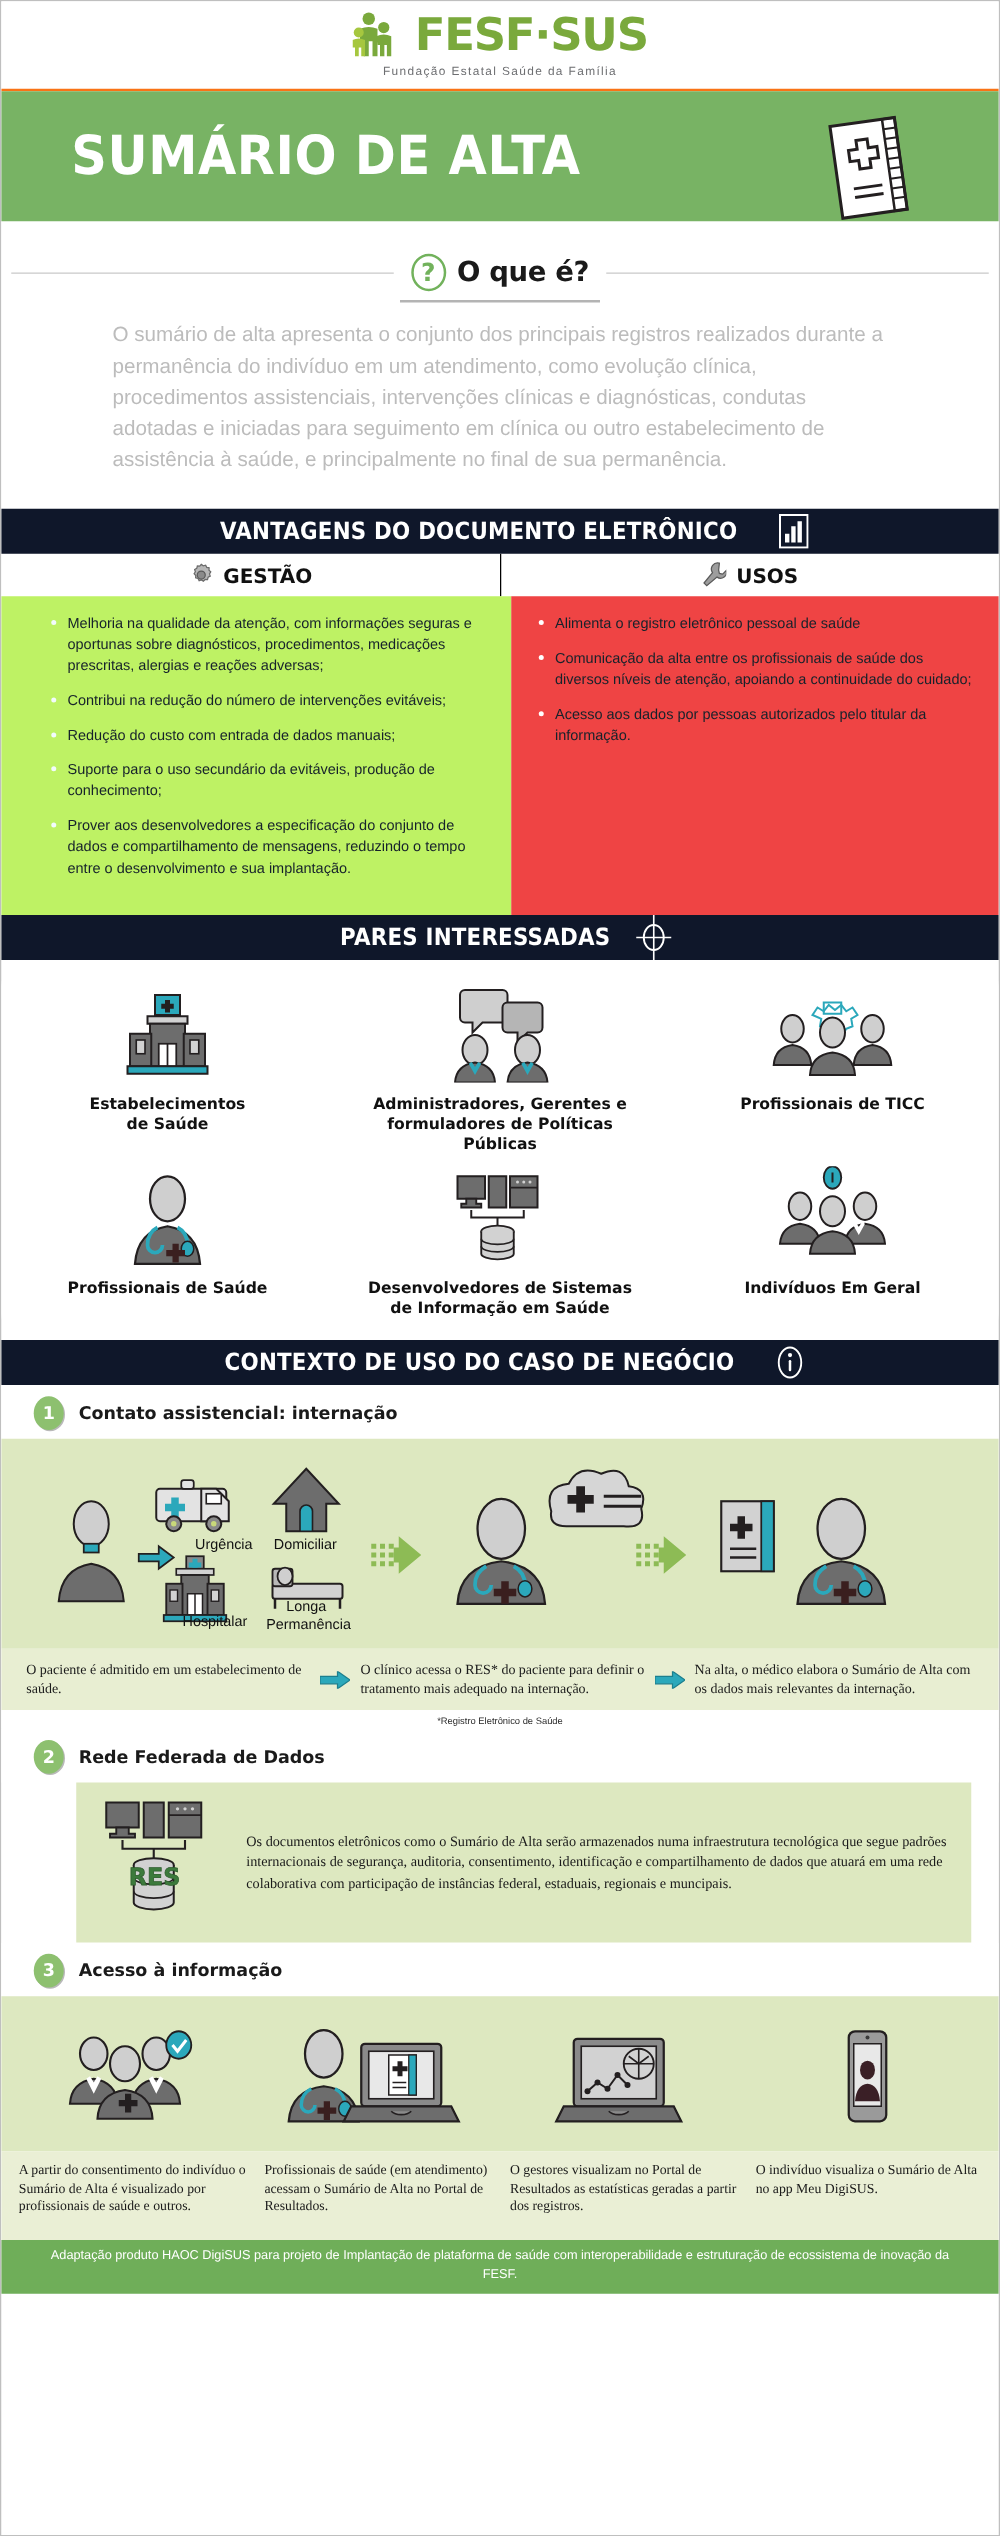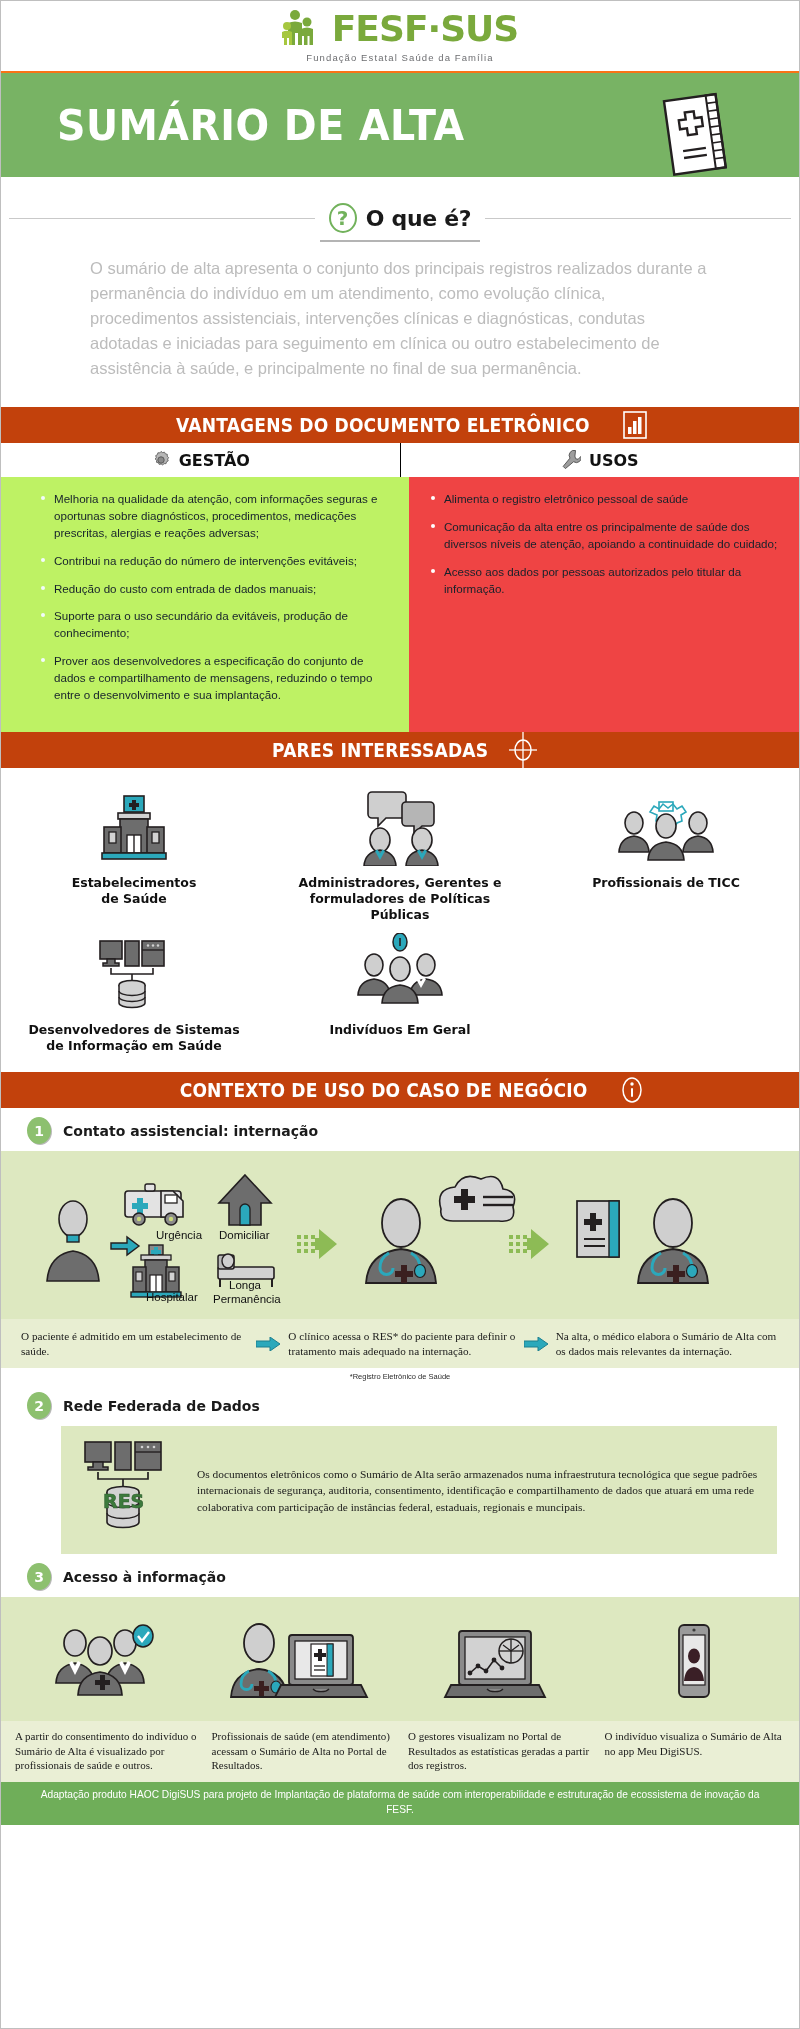--- a/index.html
+++ b/index.html
@@ -120,21 +120,21 @@
     width: 620px;
     text-align: left;
     color: #bcbcbc;
     font-size: 16.5px;
     line-height: 1.52;
     font-family: "Liberation Sans", sans-serif;
   }
 
   
   .bar {
-    background: #c2410c;
+    background: #0f172a;
     height: 36px;
     display: flex;
     align-items: center;
     justify-content: center;
     gap: 10px;
     position: relative;
   }
   .bar-title {
     color: #fff;
     font-size: 19px;
@@ -283,21 +283,21 @@
     display: grid;
     grid-template-columns: repeat(4, 1fr);
     align-items: end;
     padding: 14px 10px 10px 10px;
   }
   .s3-cell { display: flex; justify-content: center; align-items: flex-end; }
   .s3-caps {
     background: #eaefd5;
     display: grid;
     grid-template-columns: repeat(4, 1fr);
-    padding: 8px 8px 10px 14px;
+    padding: 8px 8px 20px 14px;
     gap: 10px;
   }
   .s3-cap {
     font-size: 11px;
     line-height: 1.3;
     color: #1a1a1a;
     font-family: "Liberation Serif", serif;
   }
 
   .footer-bar {
@@ -401,21 +401,21 @@
         <li>Melhoria na qualidade da atenção, com informações seguras e oportunas sobre diagnósticos, procedimentos, medicações prescritas, alergias e reações adversas;</li>
         <li>Contribui na redução do número de intervenções evitáveis;</li>
         <li>Redução do custo com entrada de dados manuais;</li>
         <li>Suporte para o uso secundário da evitáveis, produção de conhecimento;</li>
         <li>Prover aos desenvolvedores a especificação do conjunto de dados e compartilhamento de mensagens, reduzindo o tempo entre o desenvolvimento e sua implantação.</li>
       </ul>
     </div>
     <div class="adv-col usos">
       <ul>
         <li>Alimenta o registro eletrônico pessoal de saúde</li>
-        <li>Comunicação da alta entre os principalmente de saúde dos diversos níveis de atenção, apoiando a continuidade do cuidado;</li>
+        <li>Comunicação da alta entre os profissionais de saúde dos diversos níveis de atenção, apoiando a continuidade do cuidado;</li>
         <li>Acesso aos dados por pessoas autorizados pelo titular da informação.</li>
       </ul>
     </div>
   </div>
 
   <div class="bar">
     <span class="bar-title">PARES INTERESSADAS</span>
     <svg width="34" height="36" viewBox="0 0 34 36" style="margin-left:-4px">
       <ellipse cx="17" cy="18" rx="8" ry="10" fill="none" stroke="#fff" stroke-width="1.5"></ellipse>
       <line x1="17" y1="0" x2="17" y2="36" stroke="#fff" stroke-width="1.3"></line>
@@ -469,20 +469,33 @@
           <path d="M5 62 q1 -14 15 -16 q14 2 15 16z" fill="#6d6d6d" stroke="#231f20" stroke-width="1.6"></path>
           <ellipse cx="84" cy="33" rx="9" ry="11" fill="#cfcfcf" stroke="#231f20" stroke-width="1.6"></ellipse>
           <path d="M69 62 q1 -14 15 -16 q14 2 15 16z" fill="#6d6d6d" stroke="#231f20" stroke-width="1.6"></path>
           <ellipse cx="52" cy="36" rx="10" ry="12" fill="#cfcfcf" stroke="#231f20" stroke-width="1.6"></ellipse>
           <path d="M34 70 q1 -16 18 -18 q17 2 18 18z" fill="#6d6d6d" stroke="#231f20" stroke-width="1.6"></path>
         </svg>
       </div>
       <div class="pares-label">Profissionais de TICC</div>
     </div>
 
+    <div class="pares-cell">
+      <div class="pares-icon">
+        <svg width="92" height="76" viewBox="0 0 92 76">
+          <ellipse cx="46" cy="22" rx="14" ry="18" fill="#cfcfcf" stroke="#231f20" stroke-width="1.8"></ellipse>
+          <path d="M20 74 q2 -26 26 -30 q24 4 26 30z" fill="#6d6d6d" stroke="#231f20" stroke-width="1.8"></path>
+          <path d="M38 45 q-8 4 -8 14 a6 6 0 0 0 12 0" fill="none" stroke="#2ba8bb" stroke-width="3"></path>
+          <path d="M54 45 q8 4 8 14" fill="none" stroke="#2ba8bb" stroke-width="3"></path>
+          <ellipse cx="62" cy="62" rx="5" ry="6" fill="#2ba8bb" stroke="#231f20" stroke-width="1.2"></ellipse>
+          <path d="M50 58 h5 v5 h5 v5 h-5 v5 h-5 v-5 h-5 v-5 h5z" fill="#3a1f1f"></path>
+        </svg>
+      </div>
+      <div class="pares-label">Profissionais de Saúde</div>
+    </div>
 
     <div class="pares-cell">
       <div class="pares-icon">
         <svg width="104" height="76" viewBox="0 0 104 76">
           <rect x="18" y="4" width="22" height="18" fill="#6d6d6d" stroke="#231f20" stroke-width="1.6"></rect>
           <path d="M25 22 h8 v4 h4 v3 h-16 v-3 h4z" fill="#6d6d6d" stroke="#231f20" stroke-width="1.5"></path>
           <rect x="43" y="4" width="14" height="25" fill="#6d6d6d" stroke="#231f20" stroke-width="1.6"></rect>
           <rect x="60" y="4" width="22" height="25" fill="#6d6d6d" stroke="#231f20" stroke-width="1.6"></rect>
           <line x1="60" y1="13" x2="82" y2="13" stroke="#231f20" stroke-width="1.4"></line>
           <circle cx="66" cy="8.5" r="1.2" fill="#d2d2d2"></circle>

